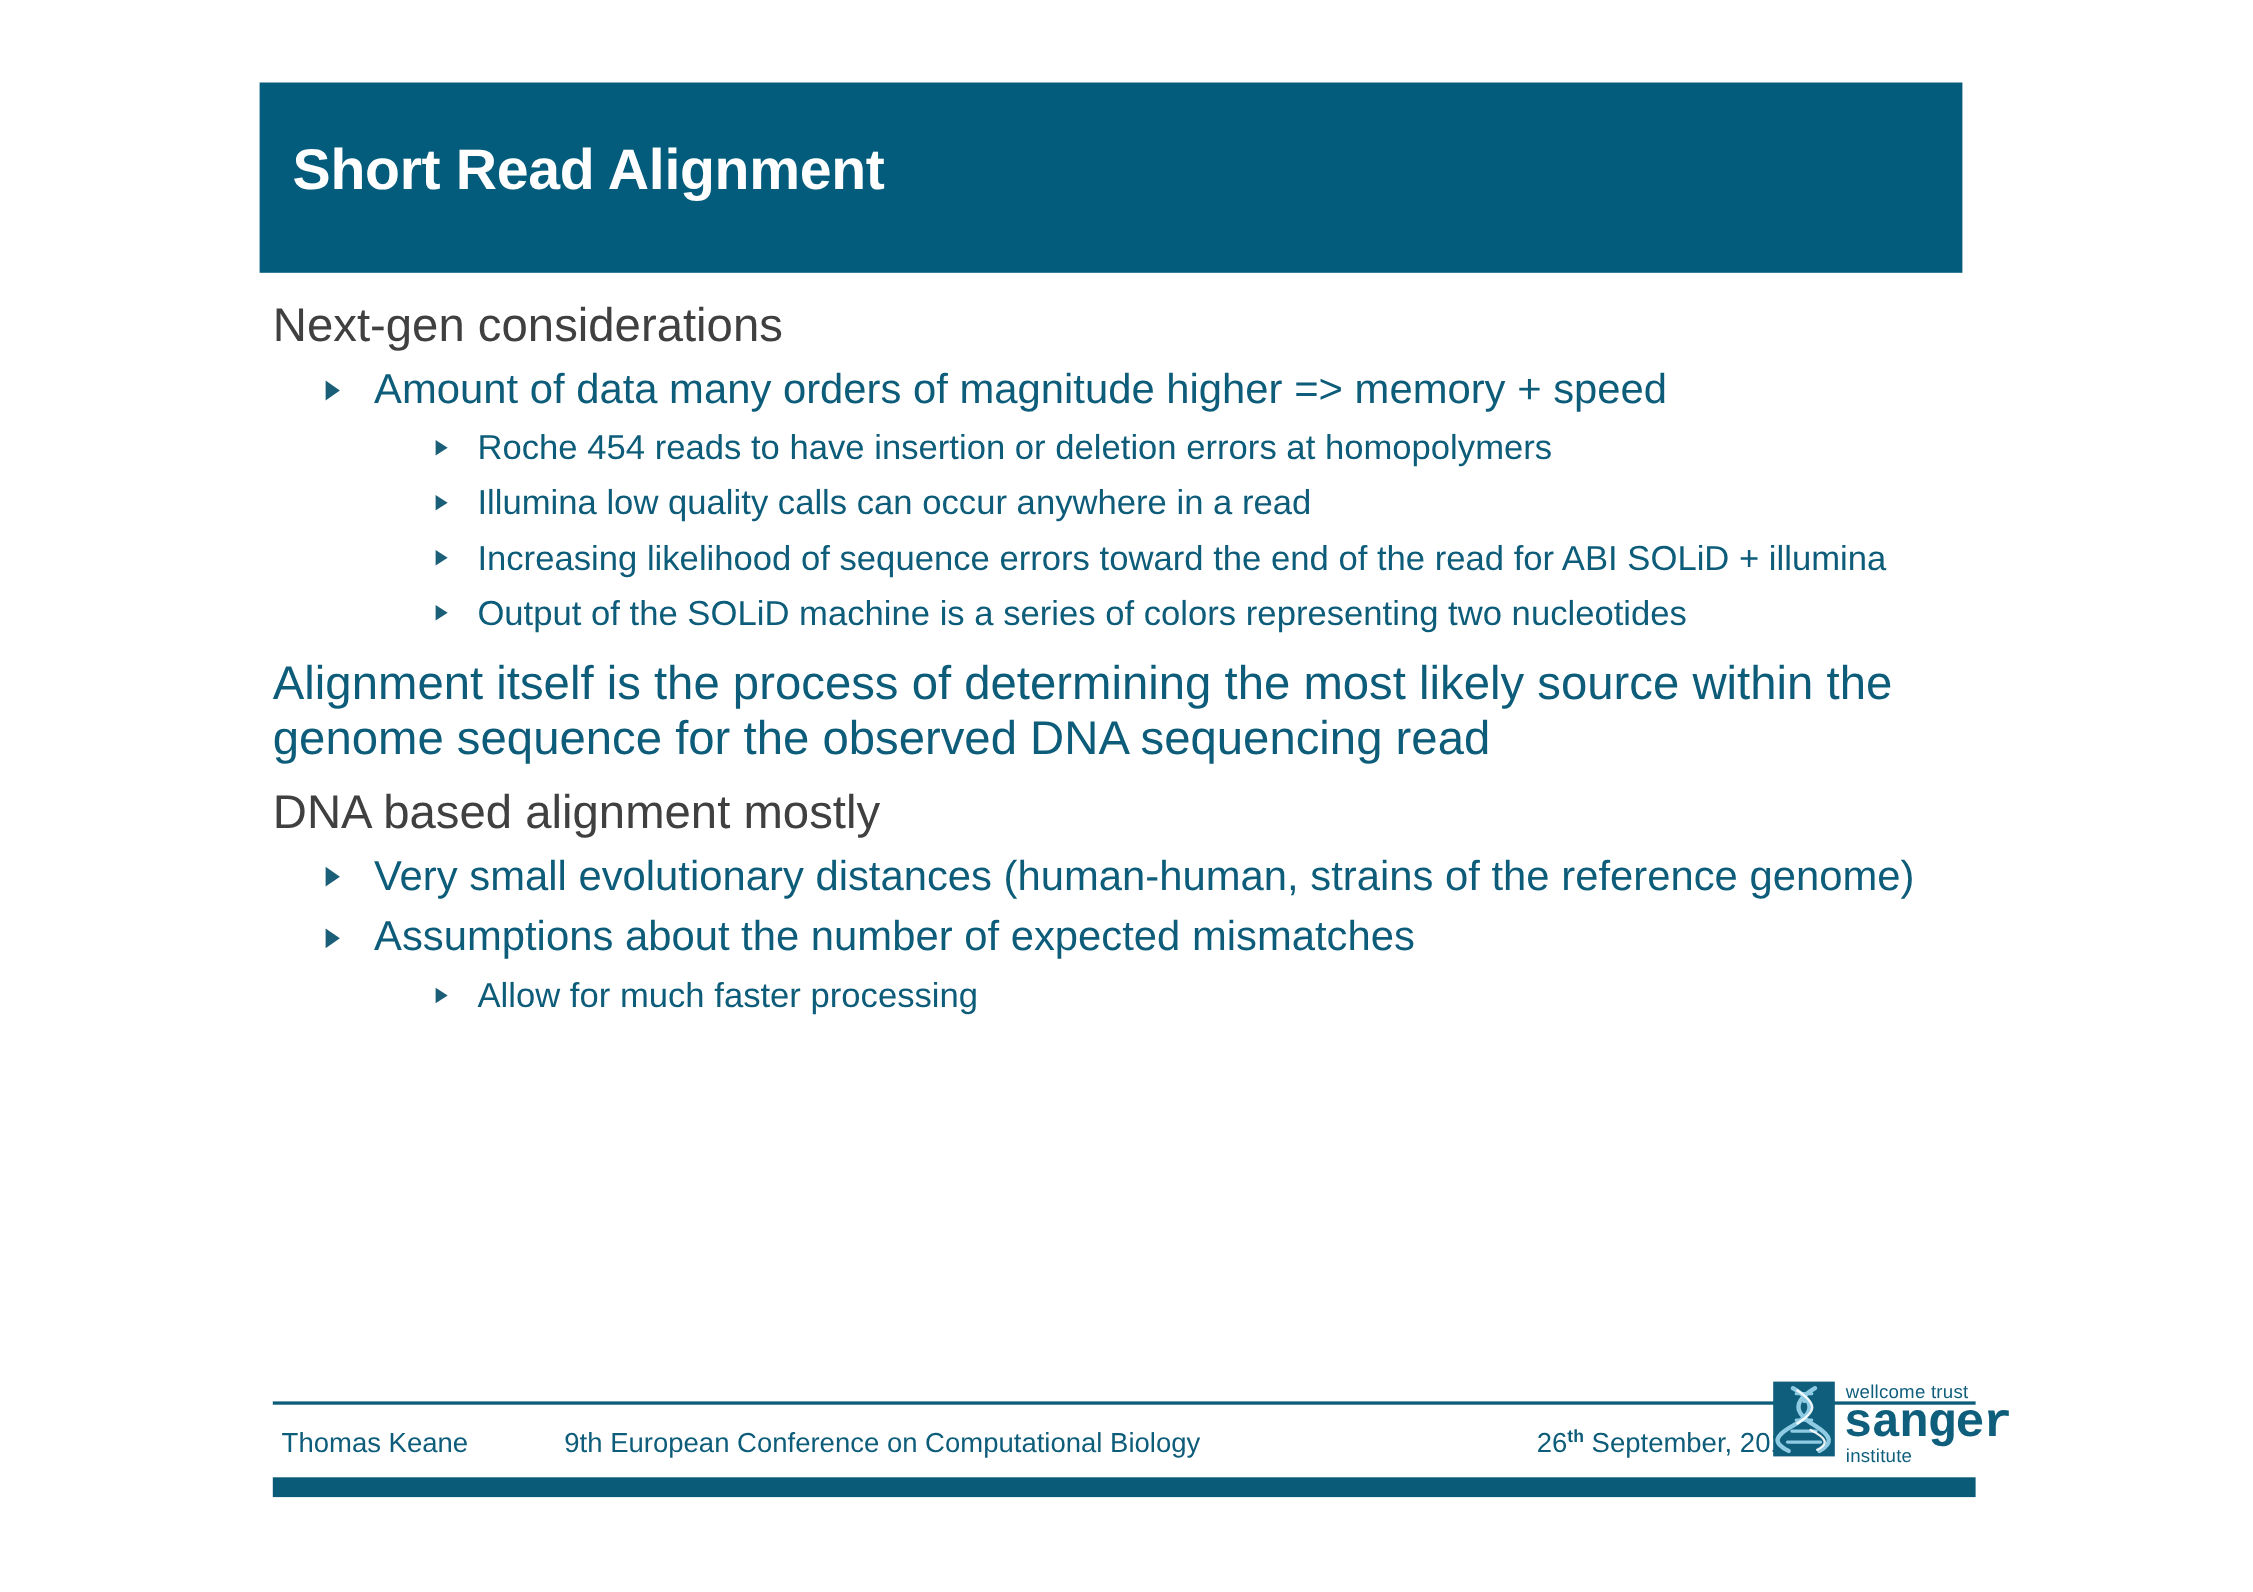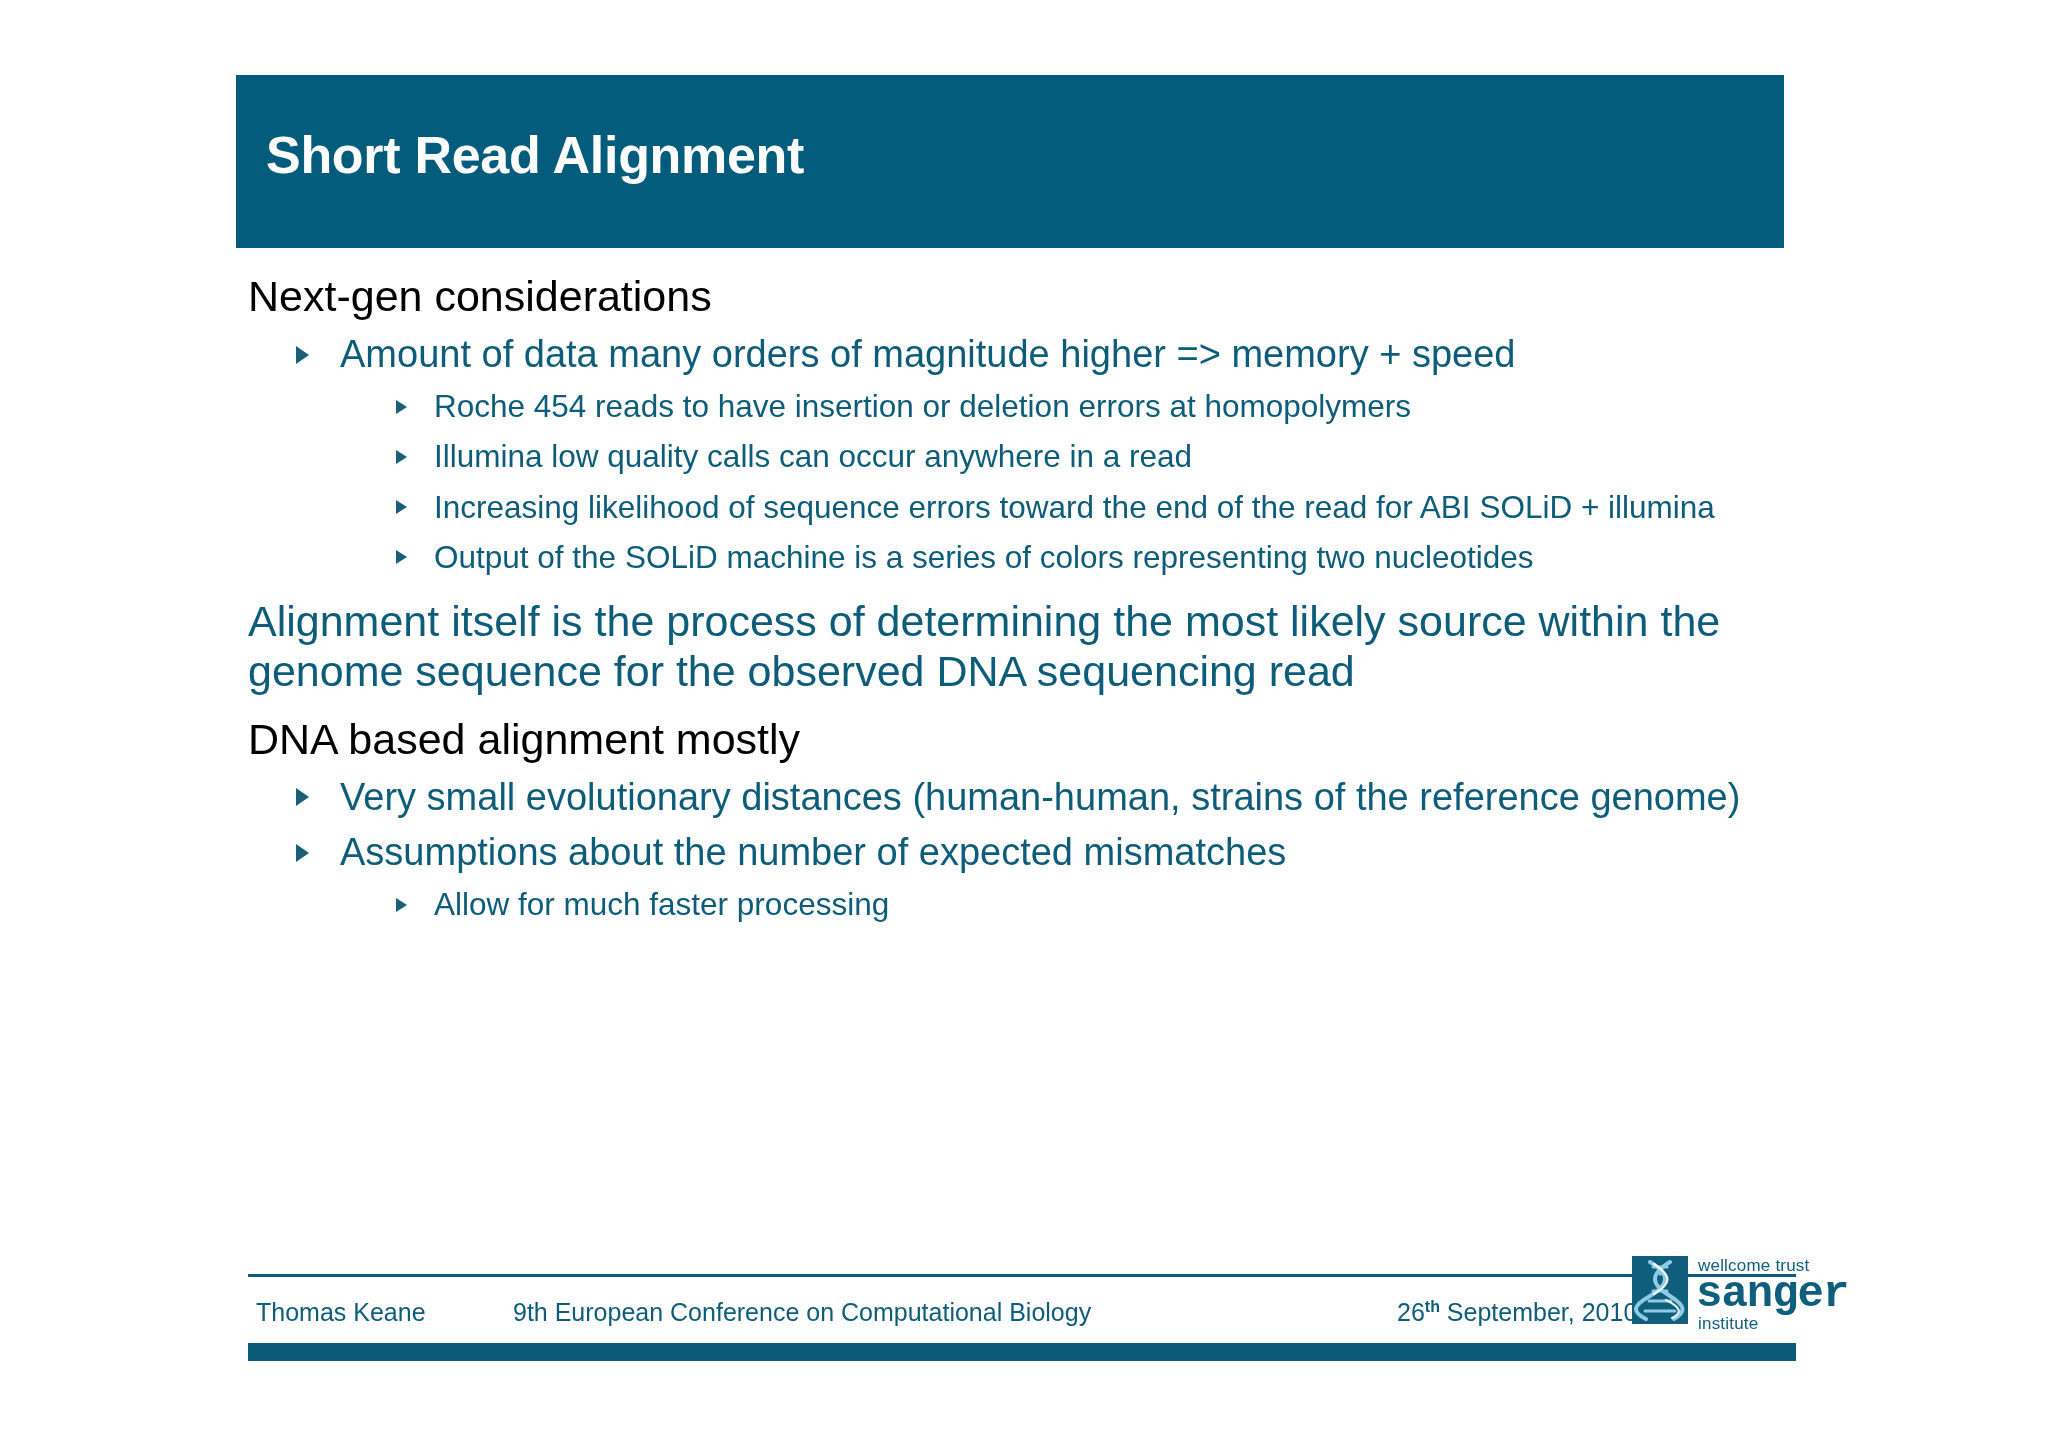--- a/index.html
+++ b/index.html
@@ -45,21 +45,21 @@
 
   
   .body-area {
     position: absolute;
     left: 248px;
     top: 272px;
     width: 1560px;
   }
 
   .lvl1 {
-    color: #000000;
+    color: #404040;
     font-size: 43px;
     line-height: 1.14;
     margin: 0 0 2px 0;
     padding: 0;
   }
   .para {
     color: #0D5C79;
     font-size: 43px;
     line-height: 1.16;
     margin: 0;
@@ -173,21 +173,20 @@
 
   
   .logo {
     position: absolute;
     left: 1612px;
     top: 1256px;
     width: 190px;
     height: 76px;
     display: flex;
     align-items: stretch;
-    margin-left: 20px;
   }
   .logo-mark {
     width: 56px;
     height: 68px;
     background: #0E5E7C;
     position: relative;
     overflow: hidden;
     flex: 0 0 auto;
   }
   .logo-mark svg { display: block; }

